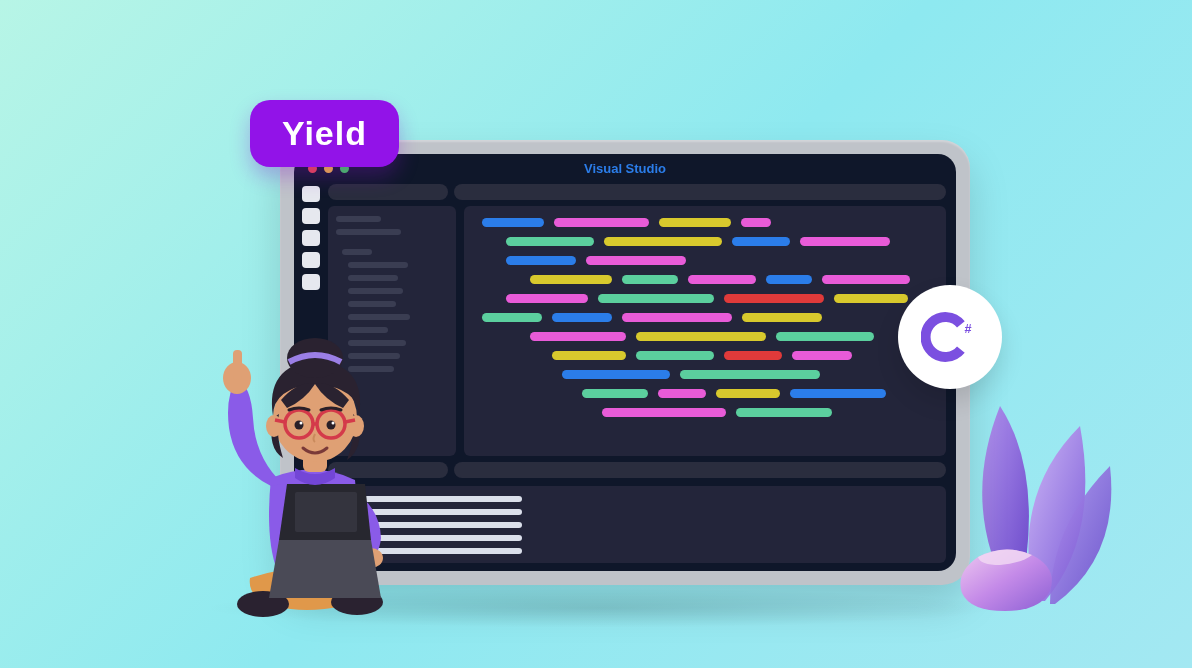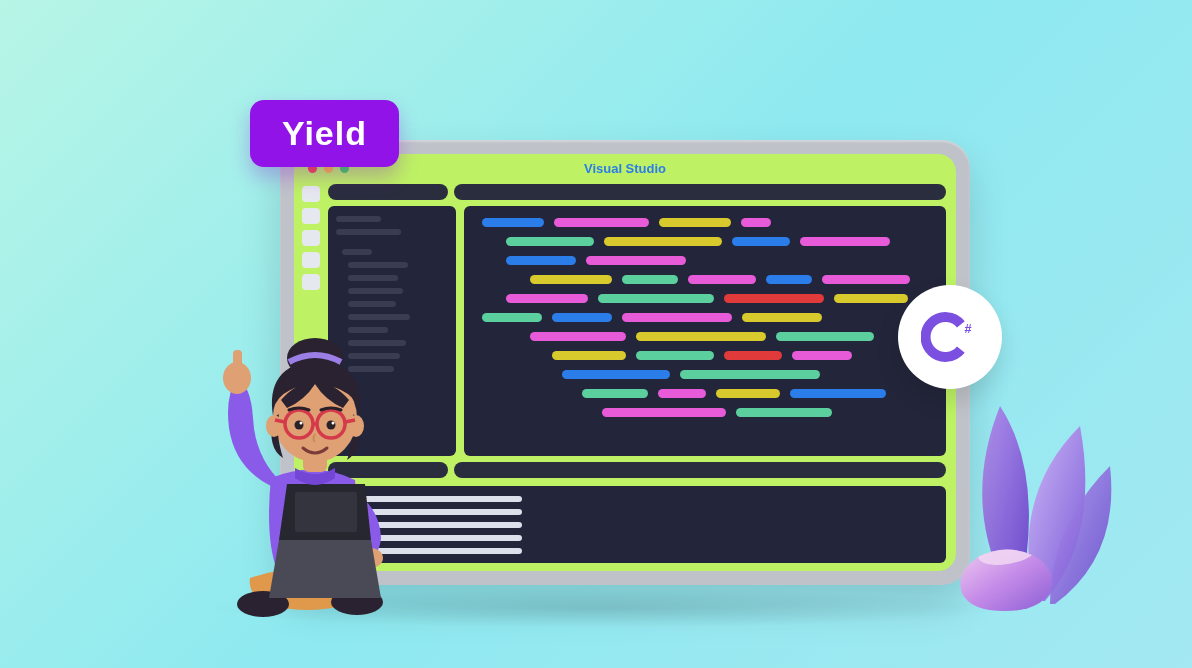--- a/index.html
+++ b/index.html
@@ -13,21 +13,21 @@
 }
 
 
 .yield-badge {
   position: absolute;
   top: 100px;
   left: 250px;
   background: #9213e8;
   color: #fff;
   padding: 14px 32px;
-  border-radius: 14px;
+  border-radius: 20px;
   font-size: 34px;
   font-weight: 600;
   z-index: 30;
   box-shadow: 0 10px 20px rgba(130, 20, 200, 0.3);
   letter-spacing: 1px;
 }
 
 
 .monitor {
   position: absolute;
@@ -37,21 +37,21 @@
   height: 445px;
   background: #bfc3c9;
   border-radius: 28px;
   box-shadow: 0 20px 40px rgba(0,0,0,0.15), inset 0 2px 2px rgba(255,255,255,0.3);
   padding: 14px;
   z-index: 10;
 }
 .screen {
   width: 100%;
   height: 100%;
-  background: #bef264;
+  background: #0f172a;
   border-radius: 18px;
   position: relative;
   overflow: hidden;
 }
 
 
 .titlebar {
   display: flex;
   align-items: center;
   height: 28px;

